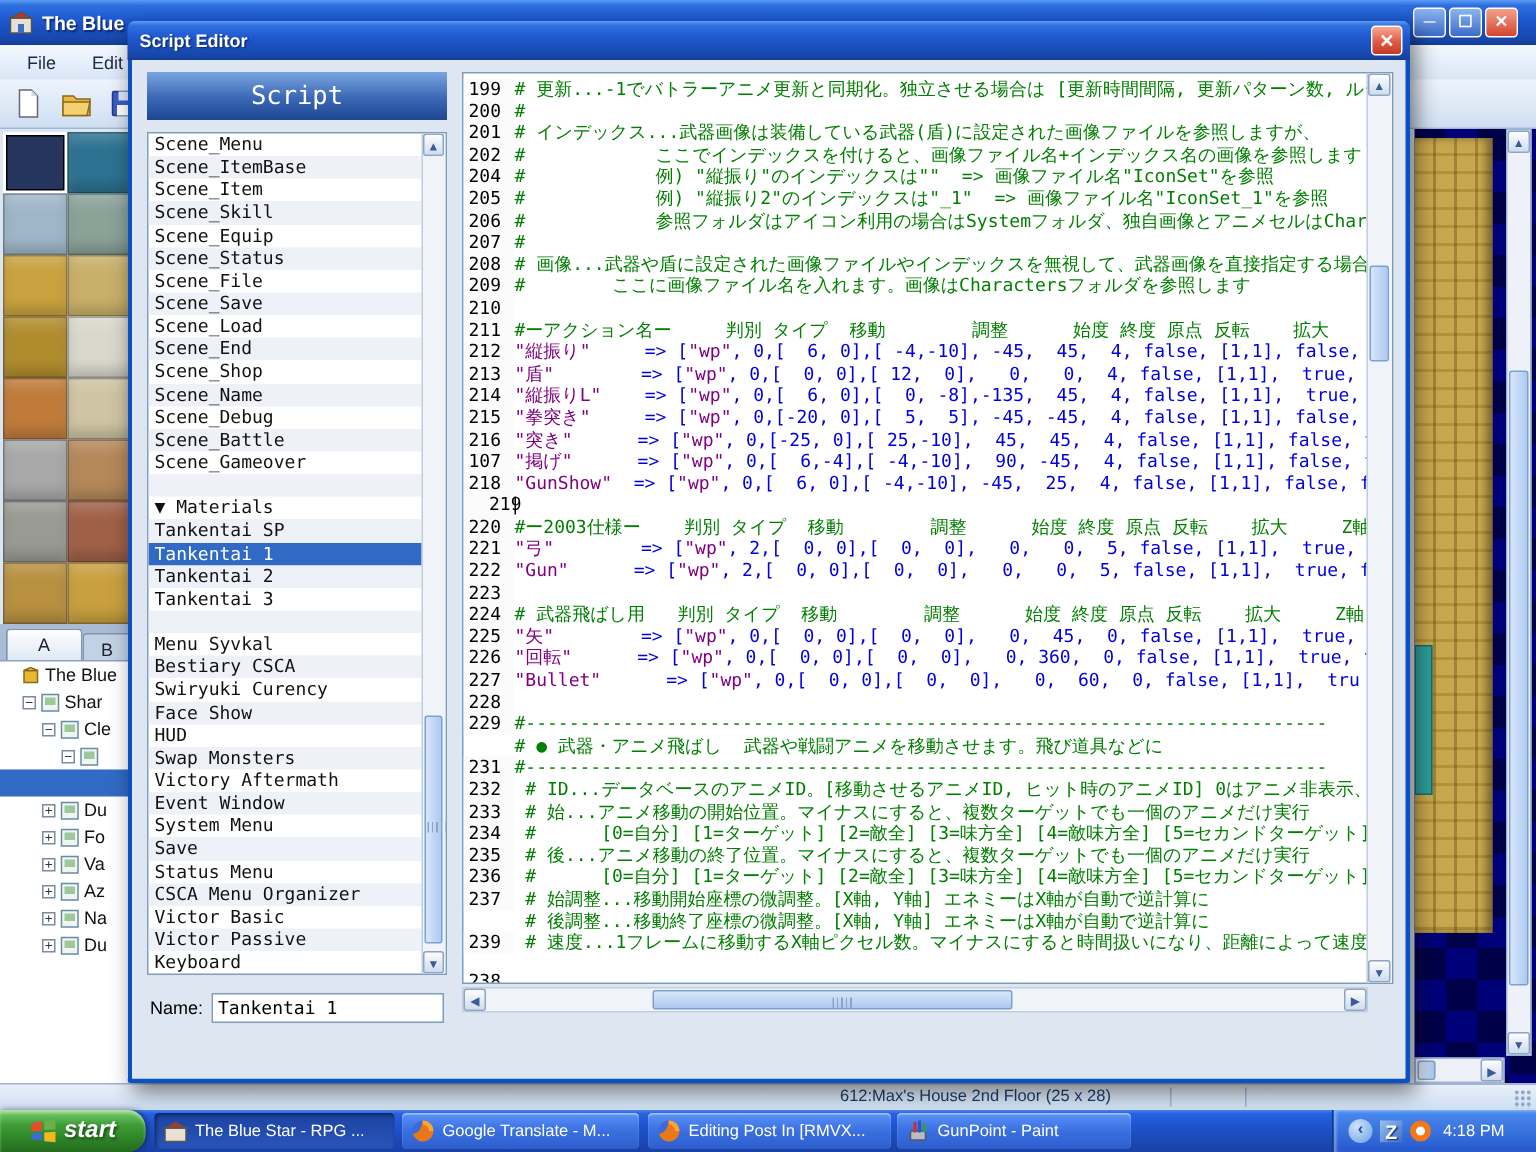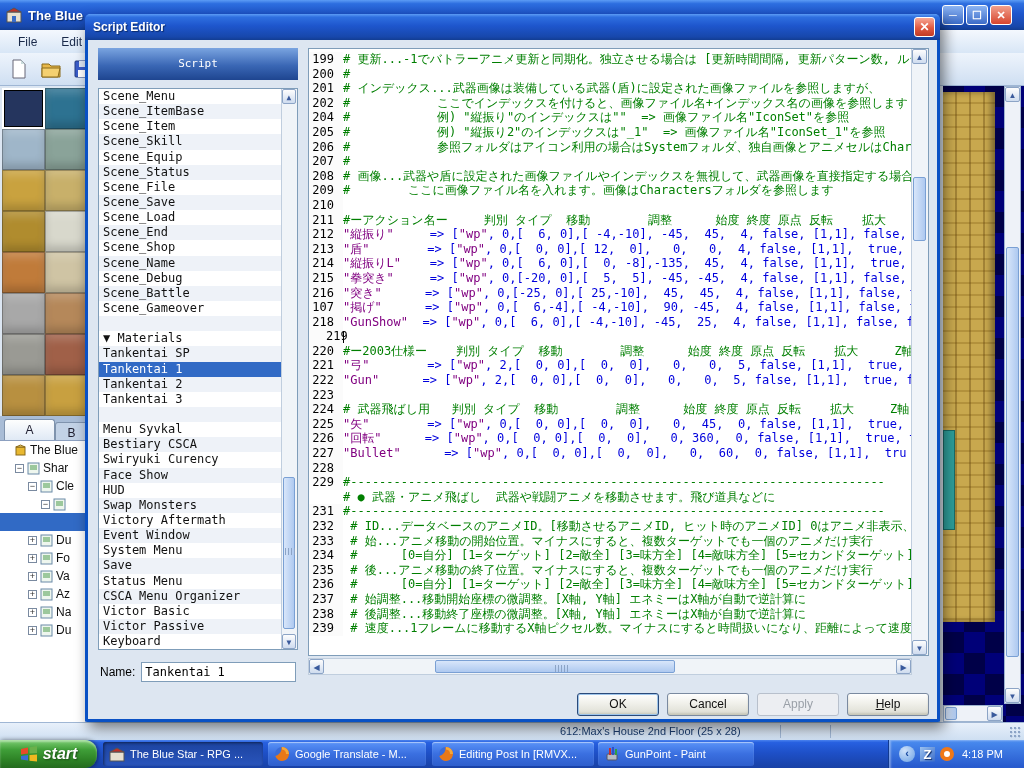--- a/index.html
+++ b/index.html
@@ -77,21 +77,21 @@
   .dlg-titlebar{position:absolute;left:-3px;top:0;width:855px;height:26px;border-radius:5px 5px 0 0;
     background:linear-gradient(180deg,#5c9cf5 0%,#2e6fe0 12%,#1e56cd 45%,#1747ab 88%,#123d92 100%);
     display:flex;align-items:center;color:#fff}
   .dlg-title{font-weight:bold;font-size:12px;margin-left:8px;text-shadow:1px 1px 1px #0a2a6a}
   .dlg-close{position:absolute;right:5px;top:3px;width:21px;height:20px;border:1px solid #fff;border-radius:3px;
     background:linear-gradient(180deg,#f8a896,#e05a42 55%,#c23a24);color:#fff;font-weight:bold;font-size:12px;
     text-align:center;line-height:18px}
 
   .panel-header{position:absolute;left:10px;top:34px;width:200px;height:32px;
     background:linear-gradient(180deg,#7aa4e0 0%,#3a67b5 55%,#1e4590 100%);
-    color:#fff;font-size:11px;text-align:center;line-height:32px;font-family:"DejaVu Sans Mono",monospace}
+    color:#fff;font-size:17px;text-align:center;line-height:32px;font-family:"DejaVu Sans Mono",monospace}
   .script-list{position:absolute;left:10px;top:74px;width:200px;height:562px;background:#fff;
     border:1px solid #7f9db9;overflow:hidden;font-family:"DejaVu Sans Mono",monospace;font-size:12px}
   .list-rows{position:absolute;left:0;top:0;width:183px}
   .list-row{height:15.15px;line-height:15px;padding-left:4px;white-space:nowrap;color:#111}
   .list-row.alt{background:#eef2f8}
   .list-row.selected{background:#316ac5;color:#fff}
   .list-vscroll{position:absolute;right:0;top:0;width:16px;height:560px;background:#f0f4f8;border-left:1px solid #c0cede}
 
   .name-row{position:absolute;left:12px;top:648px;height:20px;display:flex;align-items:center;font-size:12px;color:#000}
   .name-input{margin-left:6px;width:155px;height:20px;border:1px solid #7f9db9;background:#fff;
@@ -428,51 +428,37 @@
           <div class="code-line"><div class="line-num" style="display: inline-block;">228</div><div class="line-body"></div></div>
           <div class="code-line"><div class="line-num" style="display: inline-block;">229</div><div class="line-body"><span class="tok-comment">#--------------------------------------------------------------------------</span></div></div>
           <div class="code-line"><div class="line-num" style="display: inline-block; margin-top: 28px;">230</div><div class="line-body"><span class="tok-comment"># ● 武器・アニメ飛ばし  武器や戦闘アニメを移動させます。飛び道具などに</span></div></div>
           <div class="code-line"><div class="line-num" style="display: inline-block;">231</div><div class="line-body"><span class="tok-comment">#--------------------------------------------------------------------------</span></div></div>
           <div class="code-line"><div class="line-num" style="display: inline-block;">232</div><div class="line-body"><span class="tok-comment"> # ID...データベースのアニメID。[移動させるアニメID, ヒット時のアニメID] 0はアニメ非表示、-1は武器のアニメを表示。</span></div></div>
           <div class="code-line"><div class="line-num" style="display: inline-block;">233</div><div class="line-body"><span class="tok-comment"> # 始...アニメ移動の開始位置。マイナスにすると、複数ターゲットでも一個のアニメだけ実行</span></div></div>
           <div class="code-line"><div class="line-num" style="display: inline-block;">234</div><div class="line-body"><span class="tok-comment"> #      [0=自分] [1=ターゲット] [2=敵全] [3=味方全] [4=敵味方全] [5=セカンドターゲット] [6=画面]</span></div></div>
           <div class="code-line"><div class="line-num" style="display: inline-block;">235</div><div class="line-body"><span class="tok-comment"> # 後...アニメ移動の終了位置。マイナスにすると、複数ターゲットでも一個のアニメだけ実行</span></div></div>
           <div class="code-line"><div class="line-num" style="display: inline-block;">236</div><div class="line-body"><span class="tok-comment"> #      [0=自分] [1=ターゲット] [2=敵全] [3=味方全] [4=敵味方全] [5=セカンドターゲット] [6=画面]</span></div></div>
           <div class="code-line"><div class="line-num" style="display: inline-block;">237</div><div class="line-body"><span class="tok-comment"> # 始調整...移動開始座標の微調整。[X軸, Y軸] エネミーはX軸が自動で逆計算に</span></div></div>
-          <div class="code-line"><div class="line-num" style="display: inline-block;">238</div><div class="line-body"><span class="tok-comment"> # 後調整...移動終了座標の微調整。[X軸, Y軸] エネミーはX軸が自動で逆計算に</span></div></div>
+          <div class="code-line"><div class="line-num" style="display: inline-block; margin-top: 40px;">238</div><div class="line-body"><span class="tok-comment"> # 後調整...移動終了座標の微調整。[X軸, Y軸] エネミーはX軸が自動で逆計算に</span></div></div>
           <div class="code-line"><div class="line-num" style="display: inline-block;">239</div><div class="line-body"><span class="tok-comment"> # 速度...1フレームに移動するX軸ピクセル数。マイナスにすると時間扱いになり、距離によって速度が変わります</span></div></div>
         </div>
       <div class="code-vscroll">
         <span class="scroll-btn" style="top:0;left:0">▲</span>
         <div class="scroll-thumb" style="top:128px;height:64px"></div>
         <span class="scroll-btn" style="bottom:0;top:auto;left:0">▼</span>
       </div>
     </div>
     <div class="code-hscroll">
       <span class="scroll-btn" style="left:0;top:0">◀</span>
       <div class="scroll-thumb">
           <span class="hgrip"></span>
         </div>
       <span class="scroll-btn" style="right:0;left:auto;top:0">▶</span>
     </div>
 
-    <div class="dlg-buttons">
-      <div class="btn default" style="left:489px">
-          <span>OK</span>
-        </div>
-      <div class="btn" style="left:579px">
-          <span>Cancel</span>
-        </div>
-      <div class="btn disabled" style="left:669px">
-          <span>Apply</span>
-        </div>
-      <div class="btn" style="left:759px">
-          <span class="uline">Help</span>
-        </div>
-    </div>
   </div>
 
   <div class="taskbar">
     <div class="start-btn">
       <svg class="winflag" viewBox="0 0 18 16">
         <path d="M1 3 L8 1.5 L8 7.5 L1 8.5 Z" fill="#e84a2a"></path>
           <path d="M9.5 1.2 L17 0 L17 7 L9.5 7.4 Z" fill="#6ab04a"></path>
         <path d="M1 10 L8 9 L8 14.5 L1 13.5 Z" fill="#3a6cd8"></path>
           <path d="M9.5 9 L17 8.5 L17 15.5 L9.5 14.8 Z" fill="#f0b820"></path>
       </svg>

